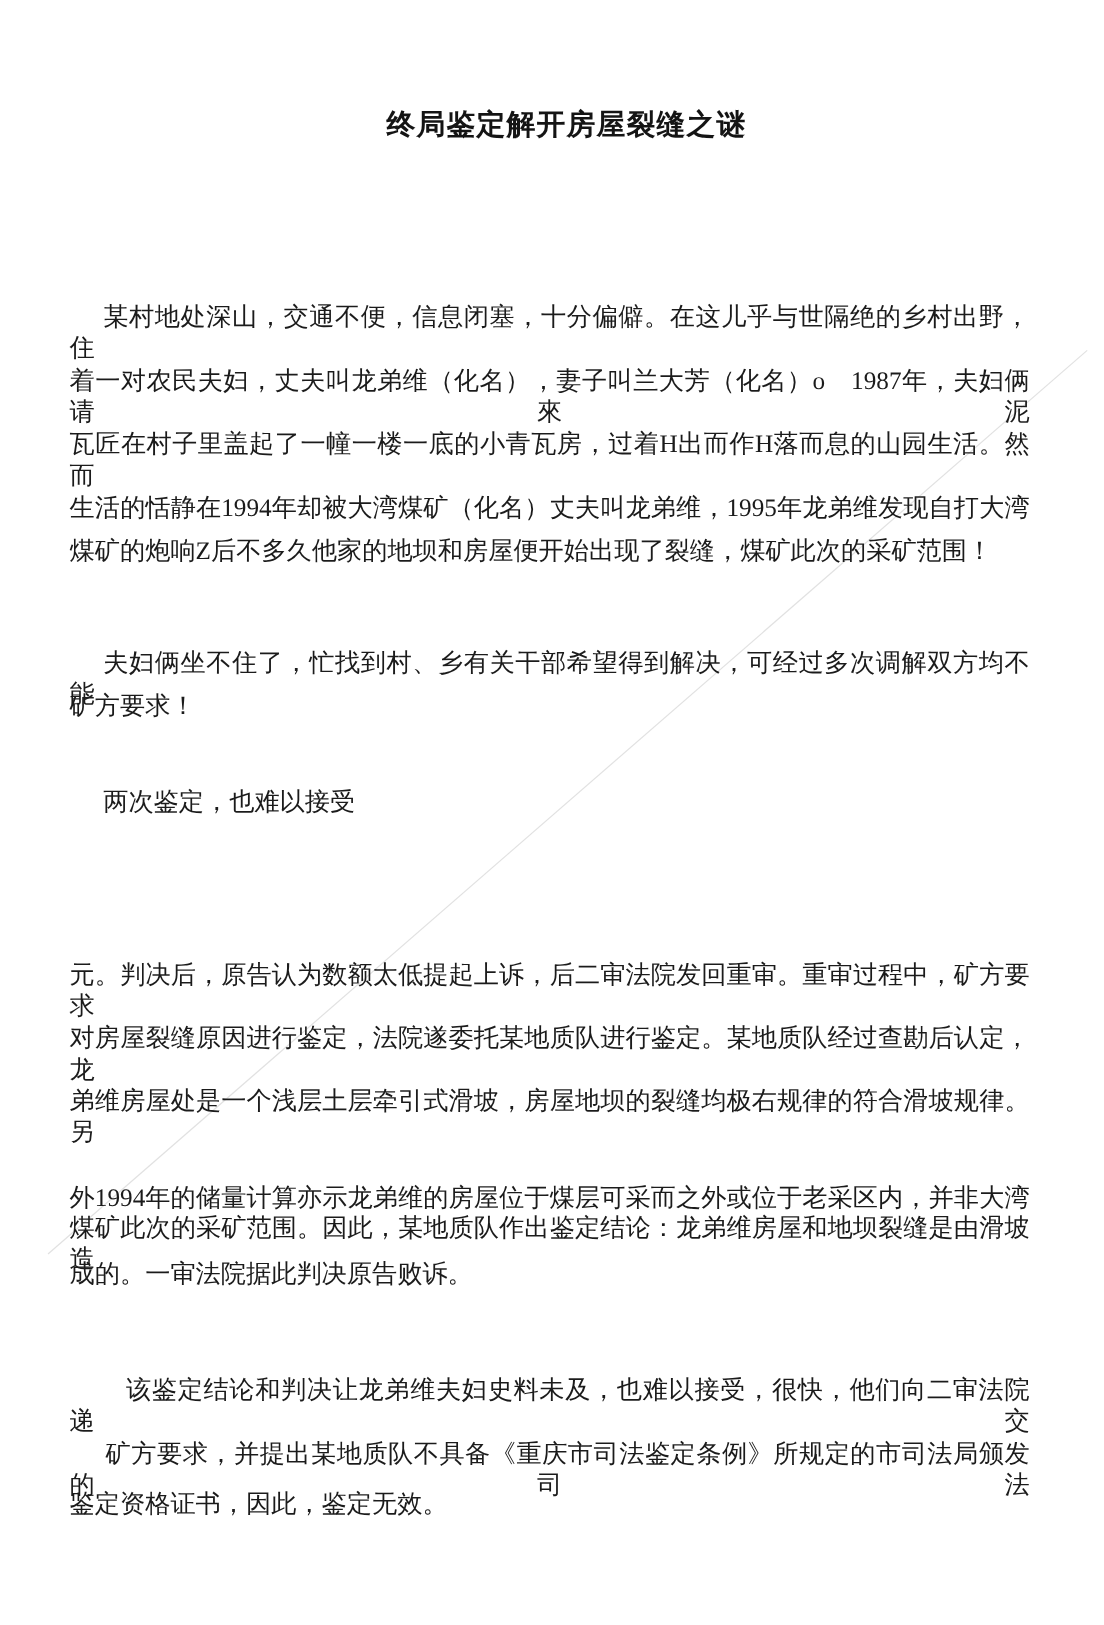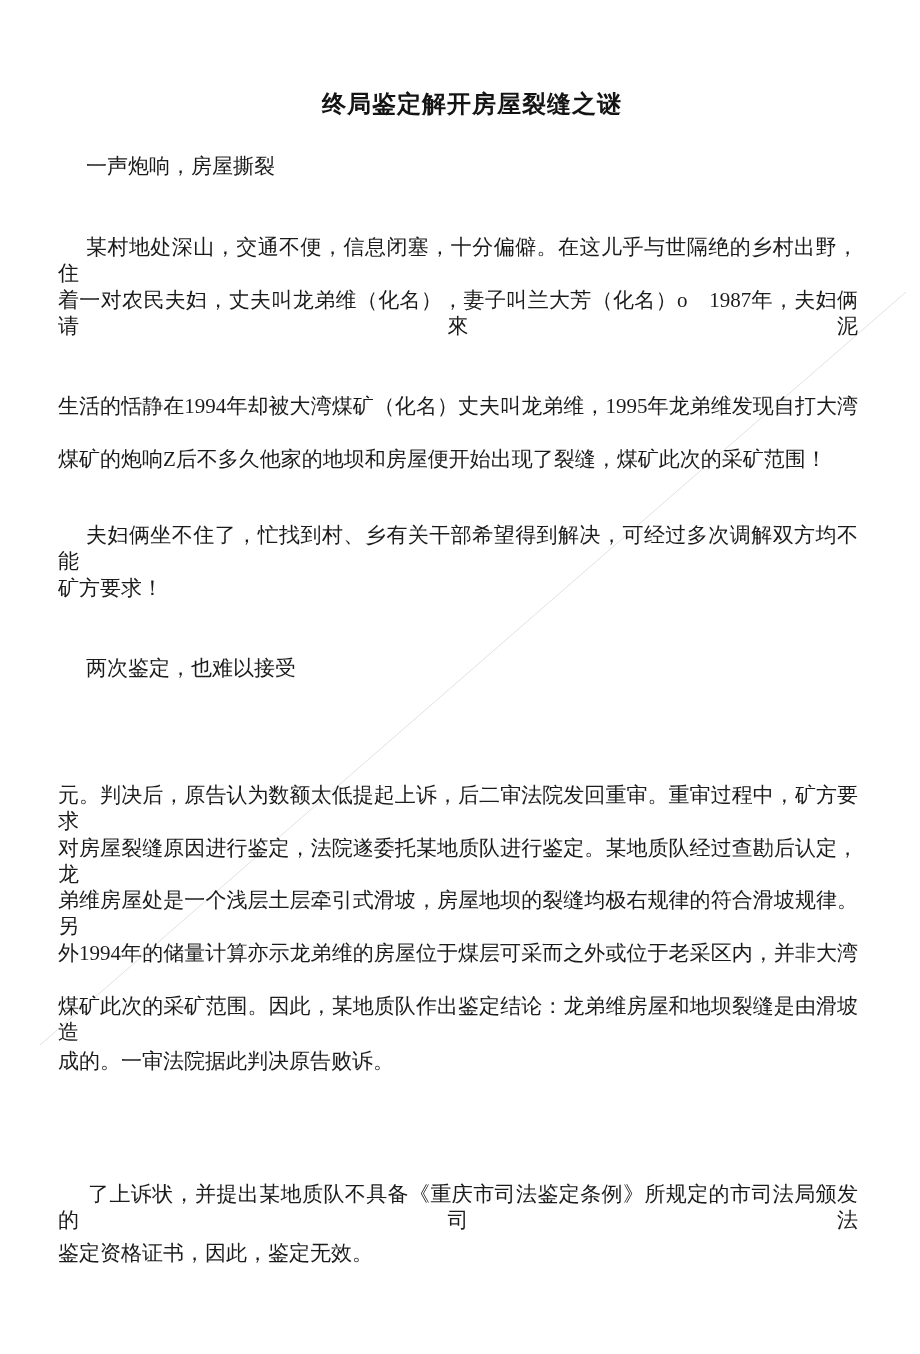--- a/index.html
+++ b/index.html
@@ -39,48 +39,50 @@
     line-height: 1.25;
     white-space: normal;
     color: #1b1b1b;
   }
   .indent   { text-indent: 28px; }
   .indent-lg{ text-indent: 47px; }
   .indent-sm{ text-indent: 30px; }
   .j {
     text-align: justify;
     text-align-last: justify;
+    margin-top: 17px;
   }
 </style>
 </head>
 <body>
 
 <div class="page">
 
   <svg class="artifact-svg" viewBox="0 0 920 1354" xmlns="http://www.w3.org/2000/svg">
     <line x1="906" y1="292" x2="40" y2="1045" stroke="#c9c9c9" stroke-width="1" opacity="0.55"></line>
   </svg>
 
   <h1 class="doc-title">终局鉴定解开房屋裂缝之谜</h1>
 
-  <div class="line indent" style="top:153px">一声炮响，房屋撕裂</div>
 
   <div class="line indent j" style="top:234px">某村地处深山，交通不便，信息闭塞，十分偏僻。在这儿乎与世隔绝的乡村出野，住</div>
   <div class="line j" style="top:287px">着一对农民夫妇，丈夫叫龙弟维（化名），妻子叫兰大芳（化名）o　1987年，夫妇俩请來泥</div>
+  <div class="line j" style="top:340px">瓦匠在村子里盖起了一幢一楼一底的小青瓦房，过着H出而作H落而息的山园生活。然而</div>
   <div class="line j" style="top:393px">生活的恬静在1994年却被大湾煤矿（化名）丈夫叫龙弟维，1995年龙弟维发现自打大湾</div>
   <div class="line" style="top:446px">煤矿的炮响Z后不多久他家的地坝和房屋便开始出现了裂缝，煤矿此次的采矿范围！</div>
 
   <div class="line indent j" style="top:522px">夫妇俩坐不住了，忙找到村、乡有关干部希望得到解决，可经过多次调解双方均不能</div>
   <div class="line" style="top:575px">矿方要求！</div>
 
   <div class="line indent" style="top:655px">两次鉴定，也难以接受</div>
 
   <div class="line j" style="top:835px">对房屋裂缝原因进行鉴定，法院遂委托某地质队进行鉴定。某地质队经过查勘后认定，龙</div>
   <div class="line j" style="top:782px">元。判决后，原告认为数额太低提起上诉，后二审法院发回重审。重审过程中，矿方要求</div>
   <div class="line j" style="top:887px">弟维房屋处是一个浅层土层牵引式滑坡，房屋地坝的裂缝均极右规律的符合滑坡规律。另</div>
-  <div class="line j" style="top:940px">外1994年的储量计算亦示龙弟维的房屋位于煤层可采而之外或位于老采区内，并非大湾</div>
+  <div class="line j" style="top:968px">外1994年的储量计算亦示龙弟维的房屋位于煤层可采而之外或位于老采区内，并非大湾</div>
   <div class="line" style="top:1048px">成的。一审法院据此判决原告败诉。</div>
   <div class="line j" style="top:993px">煤矿此次的采矿范围。因此，某地质队作出鉴定结论：龙弟维房屋和地坝裂缝是由滑坡造</div>
 
-  <div class="line indent-sm j" style="top:1181px">了上诉状，并提出某地质队不具备《重庆市司法鉴定条例》所规定的市司法局颁发的司法</div>
+  <div class="line indent-lg j" style="top:1128px">该鉴定结论和判决让龙弟维夫妇史料未及，也难以接受，很快，他们向二审法院递交</div>
+  <div class="line indent-sm j" style="top:1181px">矿方要求，并提出某地质队不具备《重庆市司法鉴定条例》所规定的市司法局颁发的司法</div>
   <div class="line" style="top:1240px">鉴定资格证书，因此，鉴定无效。</div>
 
 </div>
 
 </body></html>

